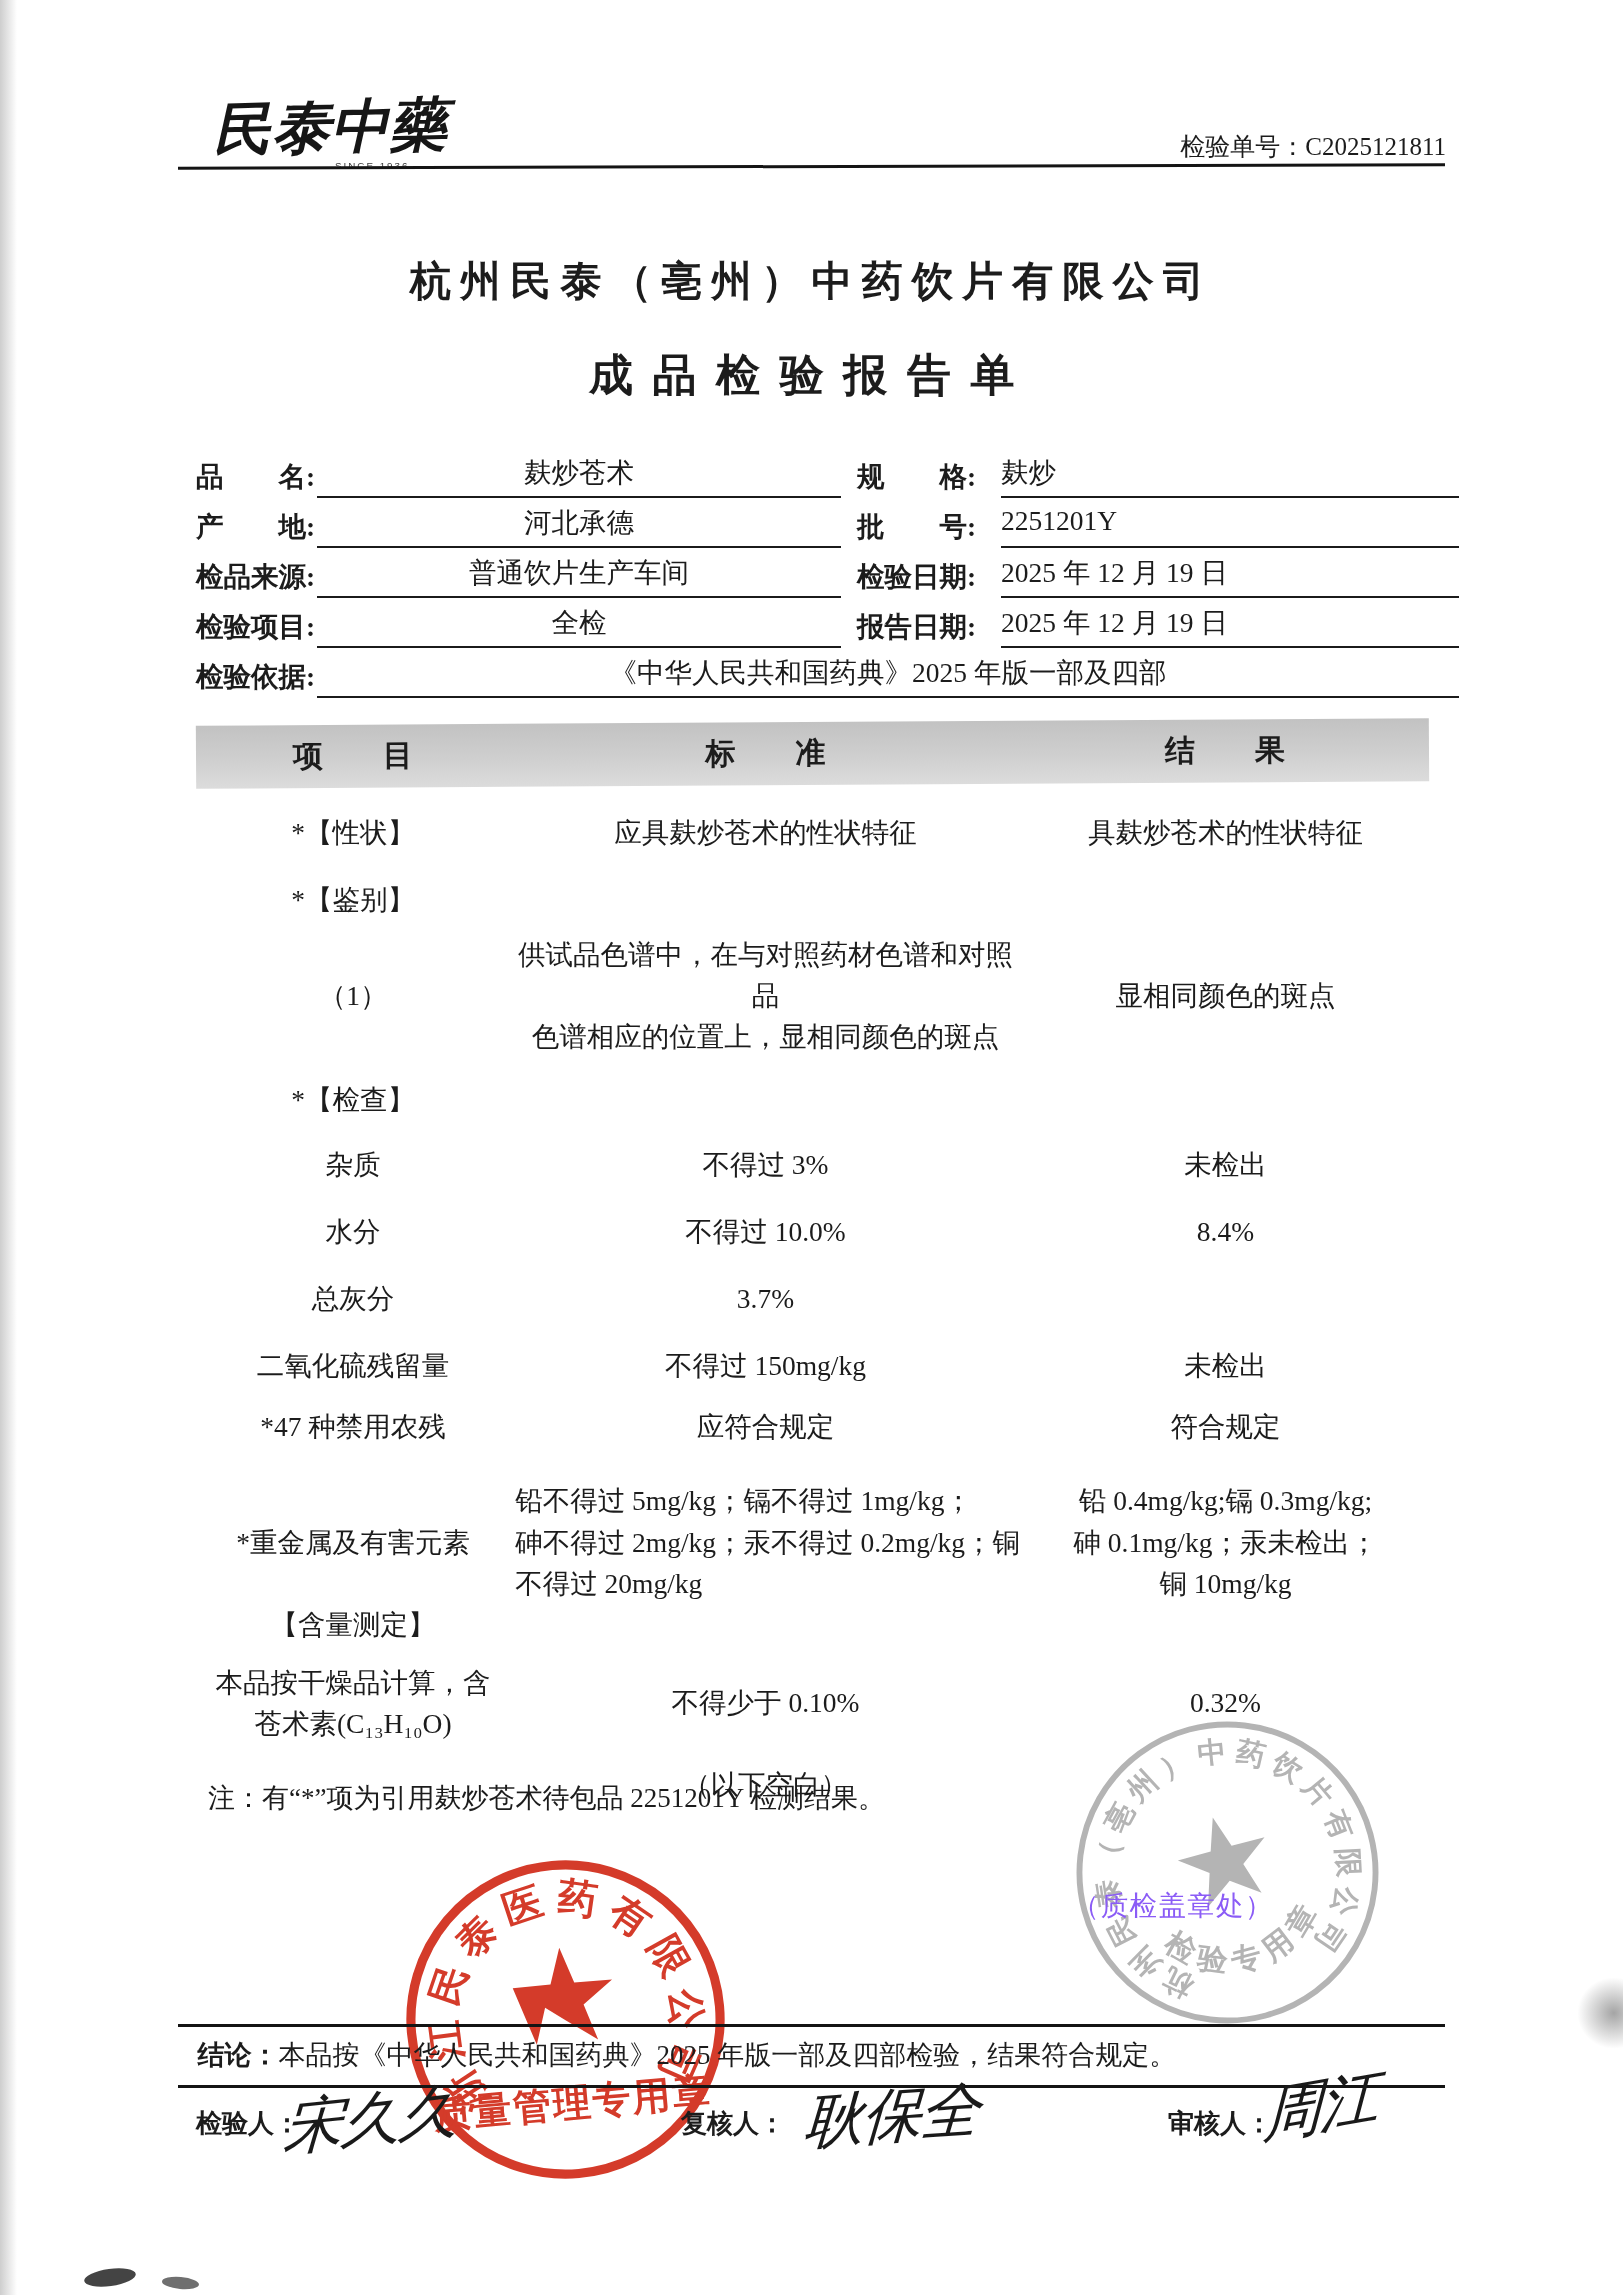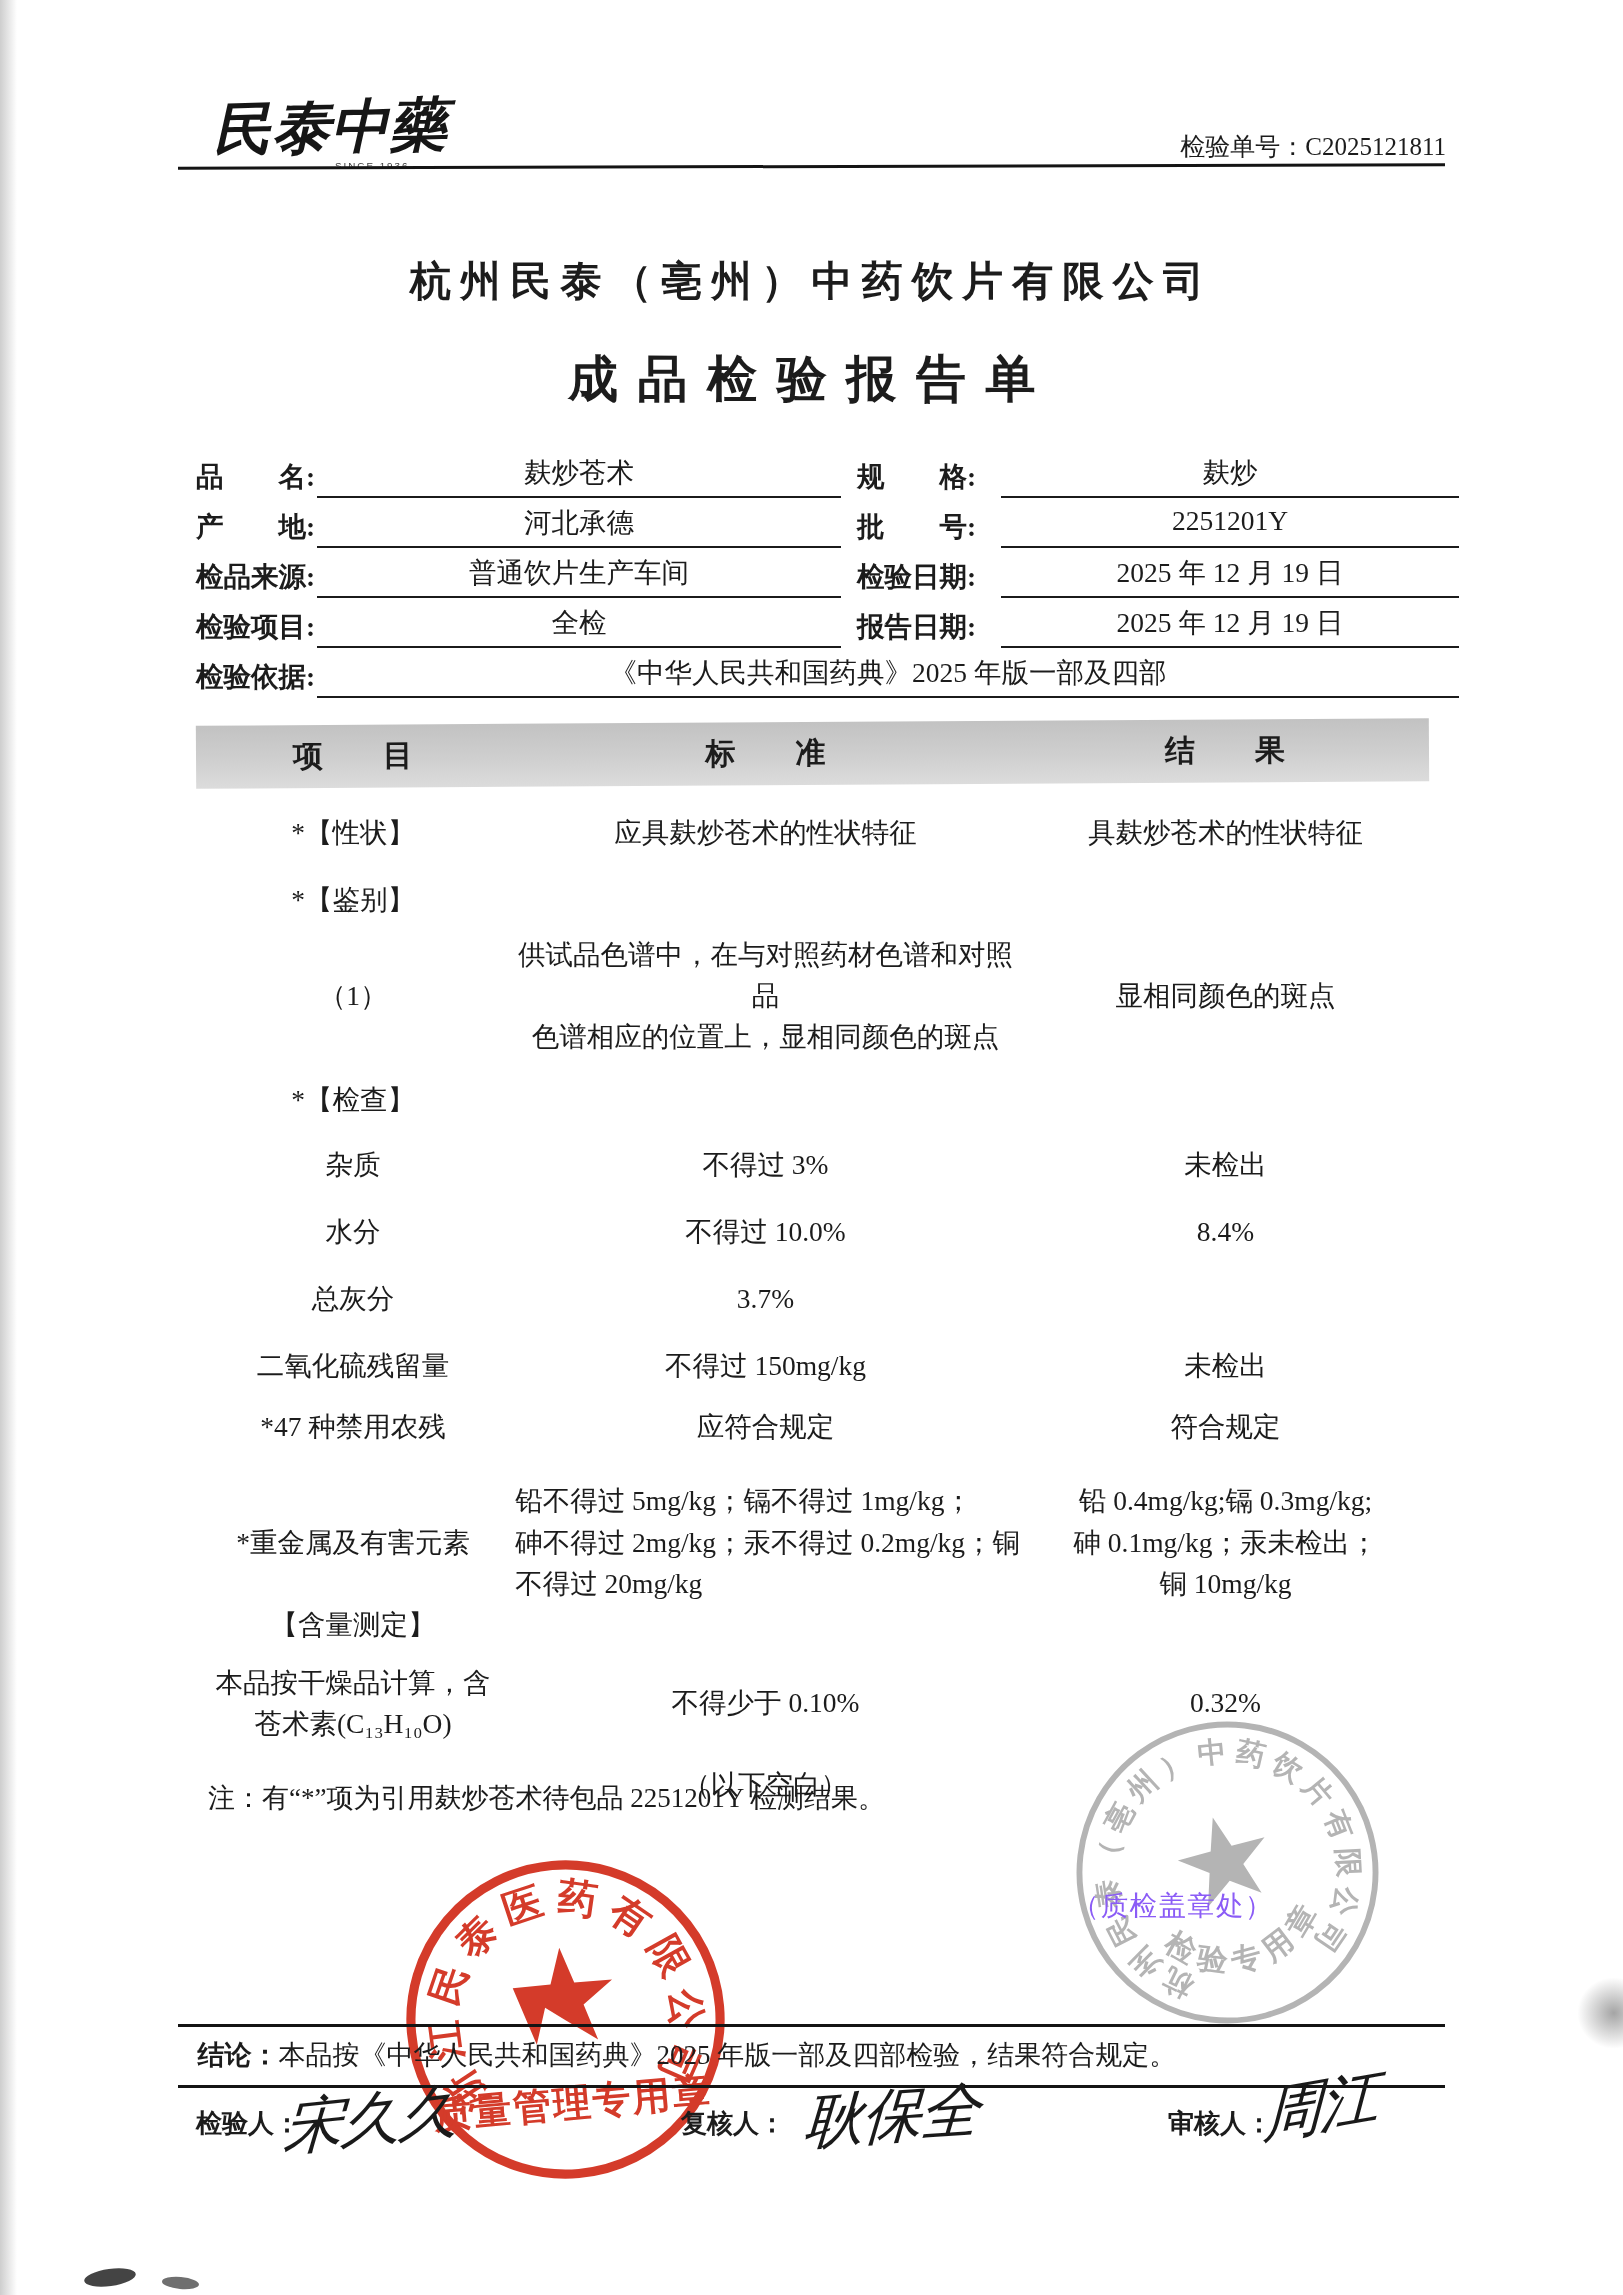--- a/index.html
+++ b/index.html
@@ -15,30 +15,30 @@
   .logo-sub{position:absolute;left:335px;top:160px;font-size:9.8px;letter-spacing:2px;
     color:#3a3a3a;font-family:"Liberation Sans",sans-serif;}
   .report-no{position:absolute;left:1073px;top:130px;width:373px;text-align:right;
     font-size:25px;white-space:nowrap;}
   .top-rule{position:absolute;left:178px;top:165px;width:1267px;height:3.3px;background:#141414;
     transform:rotate(-0.15deg);}
   
   .title{position:absolute;left:0;top:254px;width:100%;text-align:center;
     font-size:41px;font-weight:bold;letter-spacing:9.2px;}
   .subtitle{position:absolute;left:0;top:346px;width:100%;text-align:center;
-    font-size:50px;font-weight:bold;letter-spacing:19.6px;}
+    font-size:44px;font-weight:bold;letter-spacing:19.6px;}
   
   .info{position:absolute;left:196px;top:450px;width:1263px;font-size:27.5px;}
   .irow{position:relative;height:50px;}
   .ilabel{position:absolute;left:0;top:9.2px;font-weight:bold;white-space:pre;}
   .ival{position:absolute;left:121px;width:524px;top:5.2px;height:41px;
     border-bottom:2px solid #1b1b1b;text-align:center;}
   .ilabel-r{position:absolute;left:661px;top:9.2px;font-weight:bold;white-space:pre;}
   .ival-r{position:absolute;left:805px;width:458px;top:5.2px;height:41px;
-    border-bottom:2px solid #1b1b1b;text-align:center;}
+    border-bottom:2px solid #1b1b1b;}
   .ival.wide{width:1142px;}
   
   .thead{position:absolute;left:196px;top:722px;width:1233px;height:63px;
     background:linear-gradient(180deg,#c2c2c2 0%,#cfcfcf 55%,#dcdcdc 100%);
     display:grid;grid-template-columns:314px 511px 408px;align-items:center;
     font-size:30px;font-weight:bold;transform:rotate(-0.35deg);}
   .thead div{text-align:center;white-space:pre;}
   .results{position:absolute;left:196px;top:812px;width:1234px;font-size:27.5px;}
   .trow{display:grid;grid-template-columns:314px 511px 409px;align-items:center;line-height:1.5;}
   .trow>div{text-align:center;white-space:pre-line;}

